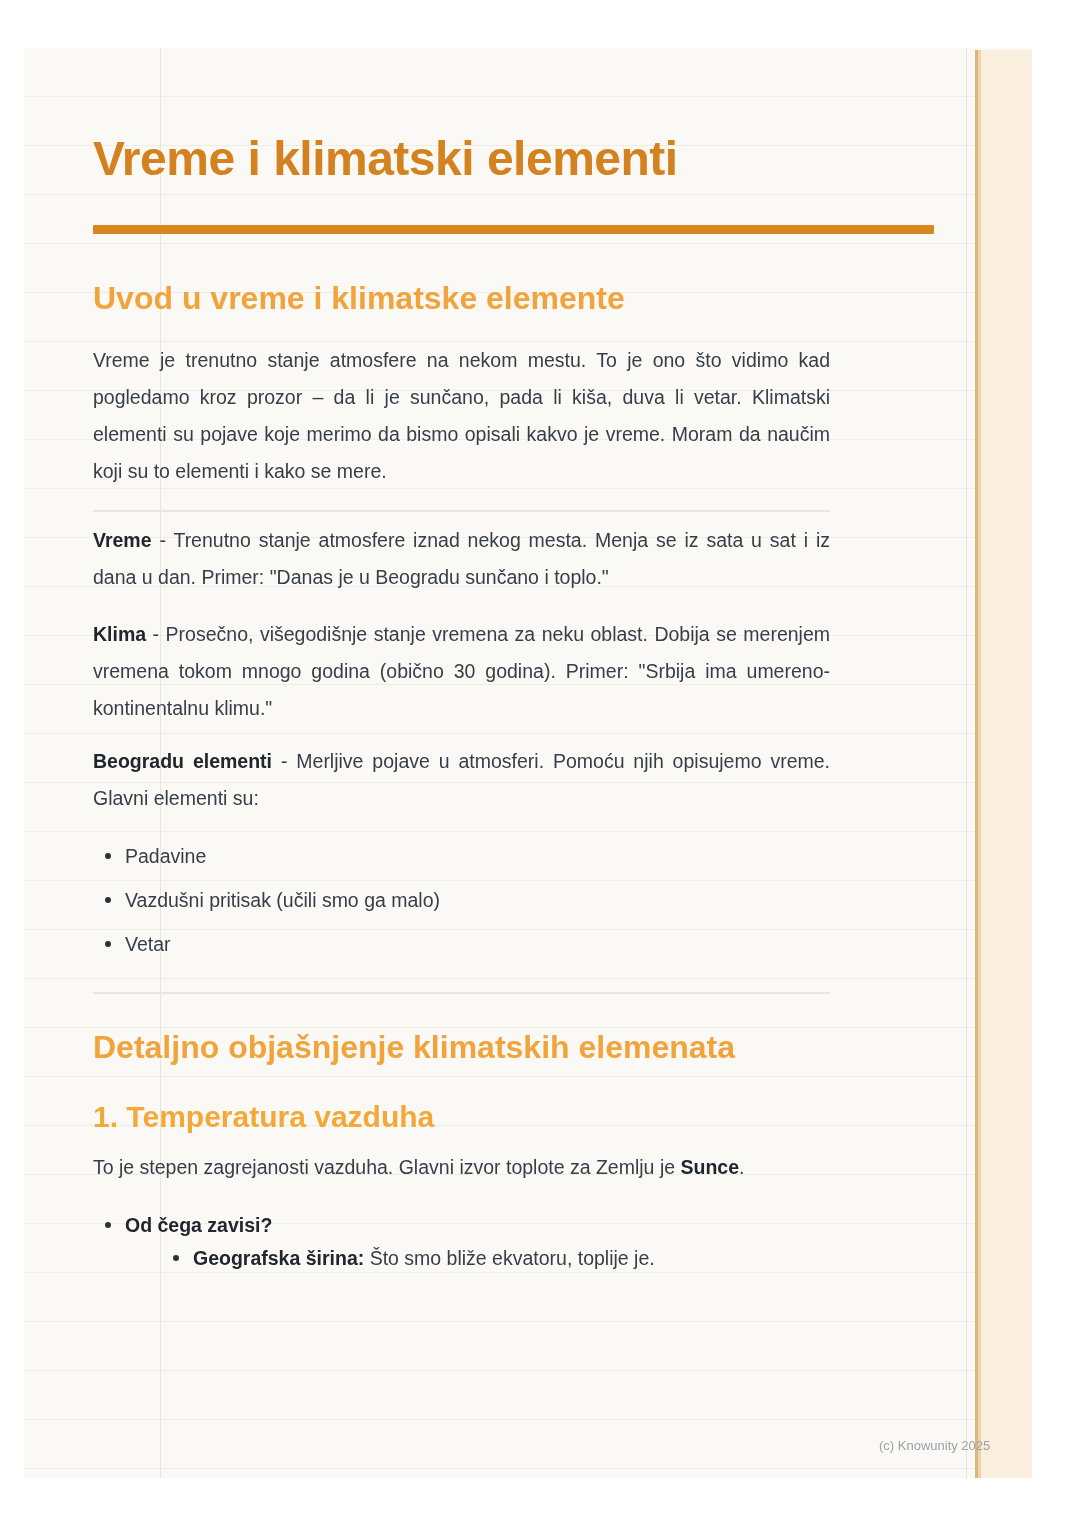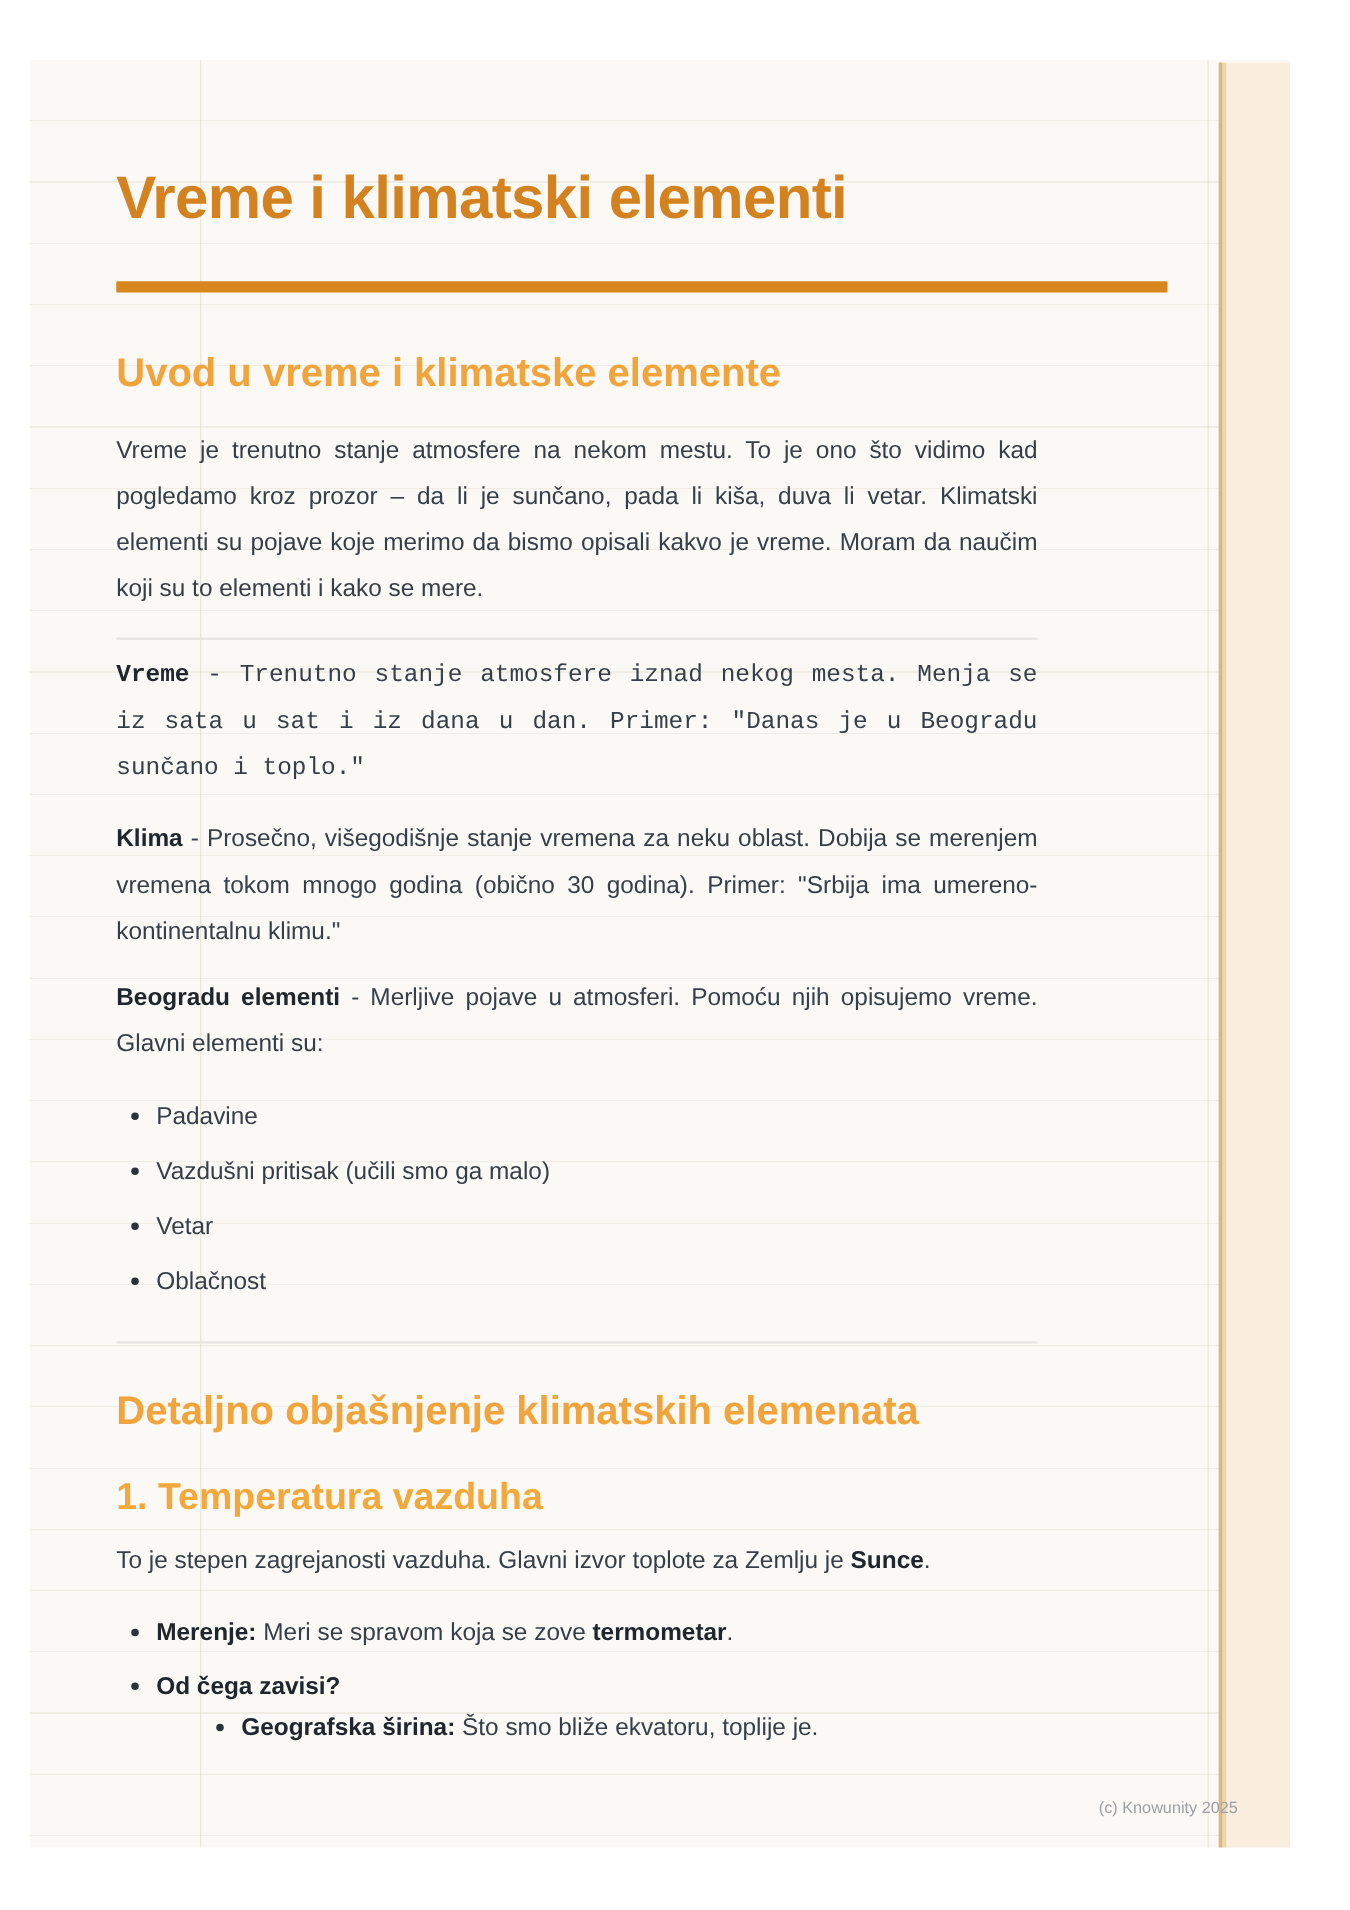--- a/index.html
+++ b/index.html
@@ -67,21 +67,21 @@
     color:#F3A839;
   }
   p.body-text {
     font-size:19.5px;
     line-height:37px;
     color:#363E48;
     text-align:justify;
   }
   p.body-text strong, li strong { color:#20262D; }
   .p-intro { margin-top:27px; }
-  .p-term-1 { margin-top:10px;font-family:Liberation Mono, monospace; }
+  .p-term-1 { margin-top:10px; }
   .p-term-2 { margin-top:20px; }
   .p-term-3 { margin-top:16px; }
   .p-sub-intro { margin-top:17px; text-align:left; }
   .divider {
     height:2px;
     width:737px;
     background:#E7E6E2;
   }
   .divider-1 { margin-top:20px; }
   .divider-2 { margin-top:29px; }
@@ -138,31 +138,29 @@
     <div class="divider divider-1"></div>
 
     <p class="body-text p-term-1"><strong>Vreme</strong><span> - Trenutno stanje atmosfere iznad nekog mesta. Menja se iz sata u sat i iz dana u dan. Primer: "Danas je u Beogradu sunčano i toplo."</span></p>
     <p class="body-text p-term-2"><strong>Klima</strong><span> - Prosečno, višegodišnje stanje vremena za neku oblast. Dobija se merenjem vremena tokom mnogo godina (obično 30 godina). Primer: "Srbija ima umereno-kontinentalnu klimu."</span></p>
     <p class="body-text p-term-3"><strong>Beogradu elementi</strong><span> - Merljive pojave u atmosferi. Pomoću njih opisujemo vreme. Glavni elementi su:</span></p>
 
     <ul class="bullet-list main-list">
       <li>Padavine</li>
       <li>Vazdušni pritisak (učili smo ga malo)</li>
       <li>Vetar</li>
-      <li>Oblačnost</li>
     </ul>
 
     <div class="divider divider-2"></div>
 
     <h2 class="section-heading h2-3">Detaljno objašnjenje klimatskih elemenata</h2>
     <h3 class="subsection-heading">1. Temperatura vazduha</h3>
     <p class="body-text p-sub-intro"><span>To je stepen zagrejanosti vazduha. Glavni izvor toplote za Zemlju je </span><strong>Sunce</strong><span>.</span></p>
 
     <ul class="bullet-list detail-list">
-      <li><strong>Merenje:</strong><span> Meri se spravom koja se zove </span><strong>termometar</strong><span>.</span></li>
       <li>
         <span><strong>Od čega zavisi?</strong></span>
         <ul class="bullet-list sub-list">
           <li><strong>Geografska širina:</strong><span> Što smo bliže ekvatoru, toplije je.</span></li>
         </ul>
       </li>
     </ul>
   </div>
 </div>
 

